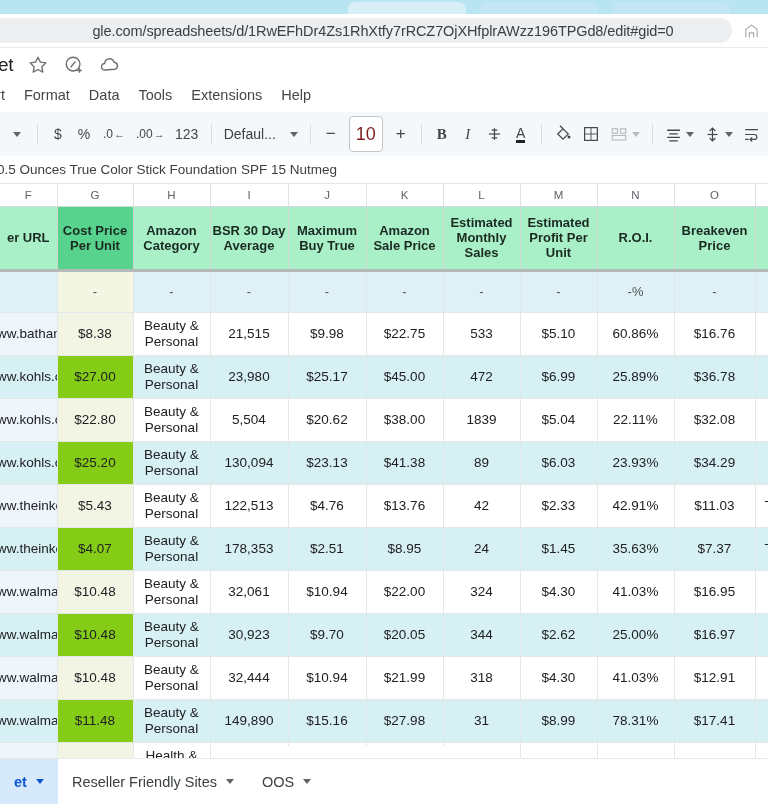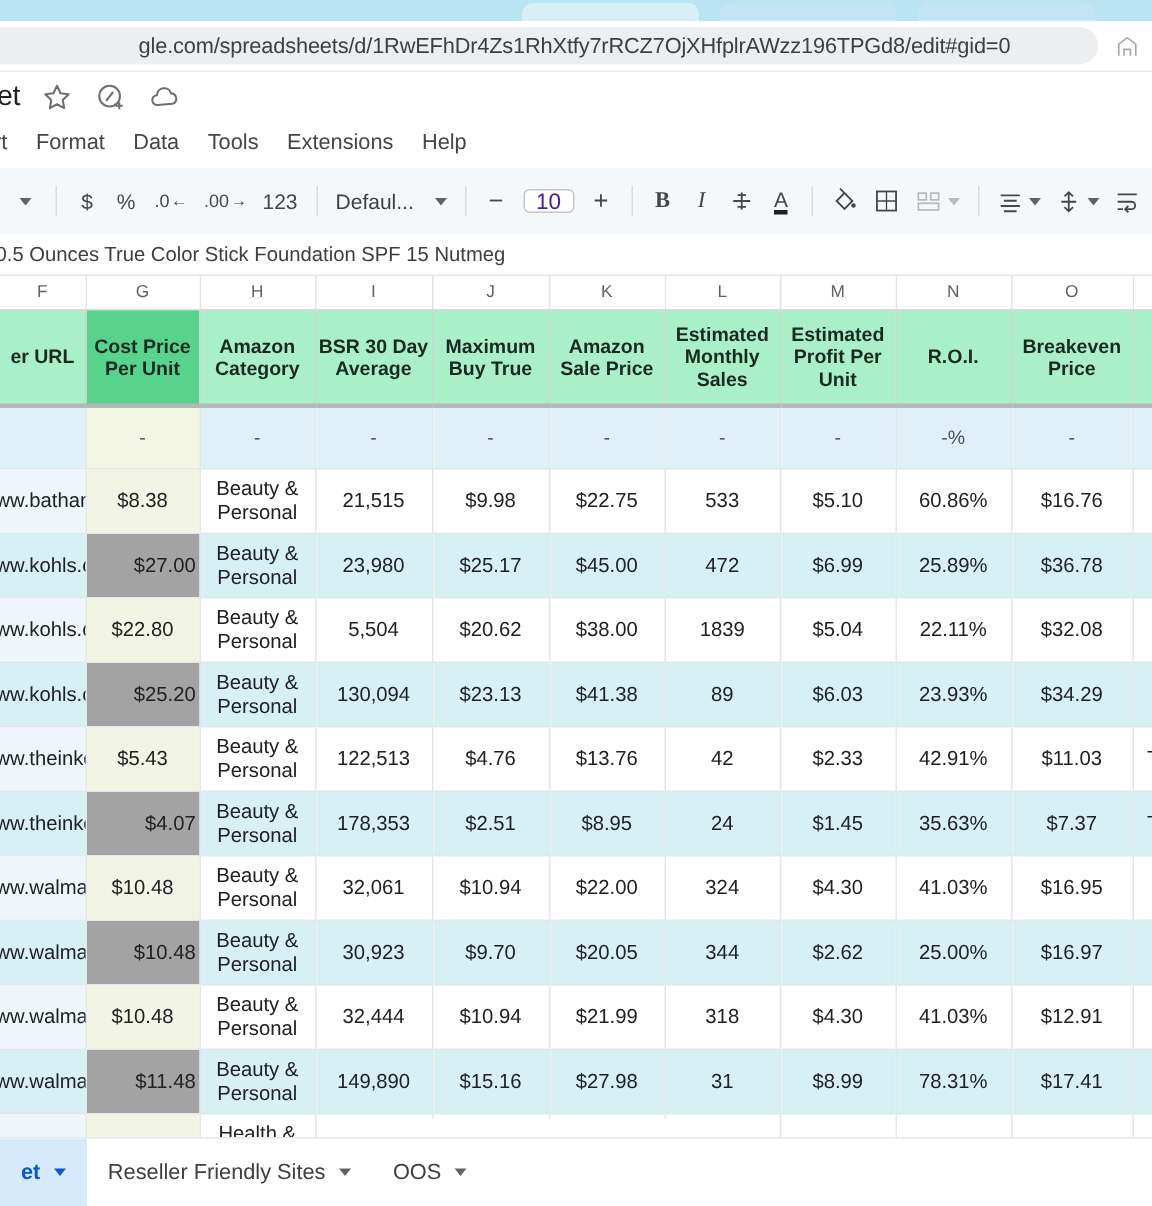--- a/index.html
+++ b/index.html
@@ -114,22 +114,22 @@
     font-size: 14px; color: #444746;
     padding: 0 5px;
   }
   .tb.wide { min-width: 34px; }
   .sep { width: 1px; height: 20px; background: #d7dde1; margin: 0 7px; }
   .caret { width: 0; height: 0; border-left: 4px solid transparent;
            border-right: 4px solid transparent; border-top: 5px solid #5f6368; }
   .fontbox { font-size: 14px; color: #3c4043; width: 66px; text-align:left; white-space:nowrap; overflow:hidden;}
   .sizebox {
     border: 1px solid #c4c7c5; border-radius: 4px;
-    width: 34px; height: 16px; display:flex; align-items:center; justify-content:center;
-    font-size: 15px; color:#4c1d95; background:#fff;
+    width: 34px; height: 36px; display:flex; align-items:center; justify-content:center;
+    font-size: 18px; color:#7f1d1d; background:#fff;
   }
   .bold { font-weight: 700; font-size: 15px; font-family:"Liberation Serif", serif;}
   .ital { font-style: italic; font-size: 15px; font-family:"Liberation Serif", serif;}
 
   
   .formulabar {
     height: 28px;
     background: #fff;
     display: flex;
     align-items: center;
@@ -186,21 +186,21 @@
     white-space: nowrap;
     overflow: hidden;
   }
   tr.drow td.wrapcell { white-space: normal; }
 
   
   tr.band-a td { background: #ffffff; }
   tr.band-b td { background: #d6f0f4; }
   tr.blank td  { background: #dff1f7; height: 42px; color:#4b5556; font-size: 13px;}
   tr.band-a td.ccol { background: #f2f5e3; }
-  tr.band-b td.ccol { background: #a3a3a3; text-align: right; }
+  tr.band-b td.ccol { background: #84cc16; }
   tr.blank td.ccol  { background: #f3f6e2; }
   tr.band-a td.urlcol { background: #eef6fb; }
   tr.band-b td.urlcol { background: #d6f0f4; }
   tr.blank td.urlcol  { background: #dff1f7; }
 
   td.urlcol {
     color: #1155cc;
     text-decoration: underline;
     text-align: left;
     padding-left: 0;

